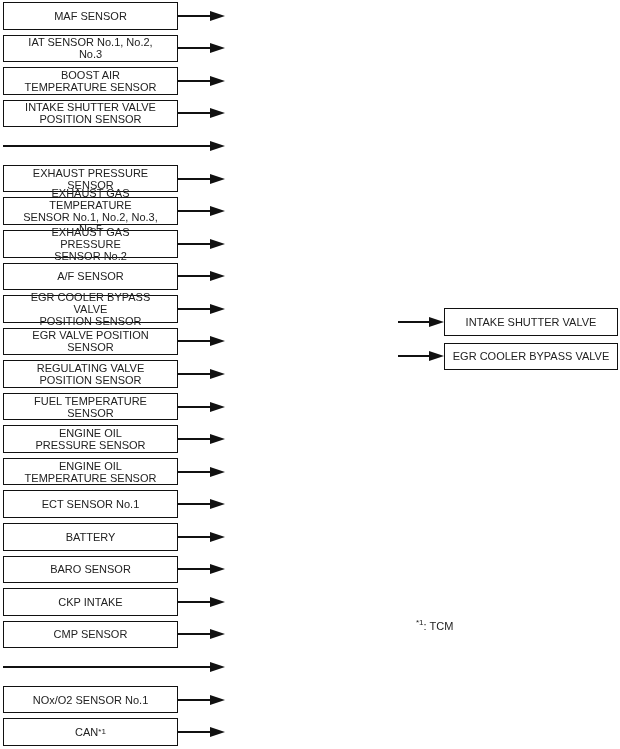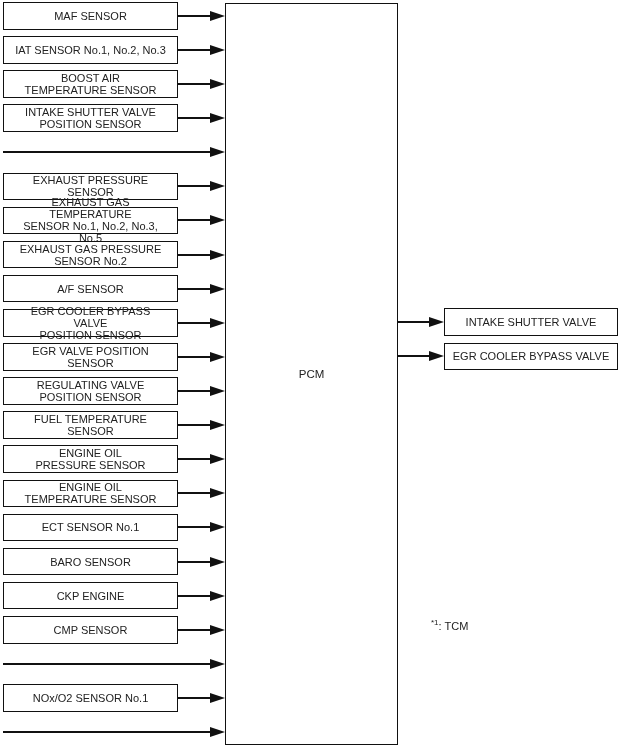--- a/index.html
+++ b/index.html
@@ -10,21 +10,21 @@
   
   .inputs {
     position:absolute; left:3px; top:2px; width:222px; height:744px;
     display:flex; flex-direction:column; justify-content:space-between;
   }
   .in-row { height:27.6px; display:flex; }
   .in-box {
     box-sizing:border-box; width:175px; border:1.5px solid #111111;
     display:flex; align-items:center; justify-content:center;
     text-align:center; font-size:11px; line-height:12px; background:#ffffff;
-    padding:0 10px;
+    padding:0 16px;
   }
   .lbl { white-space:pre-line; }
   .in-box sup, .out-box sup { font-size:8px; line-height:0; vertical-align:super; }
   
   .arrow { flex:1; display:flex; align-items:center; min-width:0; }
   .arrow .shaft { flex:1; height:2px; background:#111111; }
   .arrow .head {
     width:0; height:0; flex:none;
     border-left:15px solid #111111;
     border-top:5.5px solid transparent;
@@ -43,21 +43,21 @@
   }
   .out-row { height:27.5px; display:flex; }
   .out-row .arrow { width:46px; flex:none; }
   .out-box {
     box-sizing:border-box; flex:1; border:1.5px solid #111111;
     display:flex; align-items:center; justify-content:center;
     text-align:center; font-size:11px; line-height:12px; background:#ffffff;
     padding:0 1px;
   }
   
-  .footnote { position:absolute; left:431px; top:618px; font-size:11px; color:#222222; }
+  .footnote { position:absolute; left:416px; top:618px; font-size:11px; color:#222222; }
   .footnote sup { font-size:8px; }
 </style>
 </head>
 <body>
 
 <div class="canvas">
 
   <div class="inputs">
 
     <div class="in-row">
@@ -218,34 +218,43 @@
     <div class="in-row">
       <div class="in-box">
           <span class="lbl">ECT SENSOR No.1</span>
         </div>
       <div class="arrow">
           <span class="shaft"></span>
           <span class="head"></span>
         </div>
     </div>
 
+    <div class="in-row">
+      <div class="in-box">
+          <span class="lbl">BATTERY</span>
+        </div>
+      <div class="arrow">
+          <span class="shaft"></span>
+          <span class="head"></span>
+        </div>
+    </div>
 
     <div class="in-row">
       <div class="in-box">
           <span class="lbl">BARO SENSOR</span>
         </div>
       <div class="arrow">
           <span class="shaft"></span>
           <span class="head"></span>
         </div>
     </div>
 
     <div class="in-row">
       <div class="in-box">
-          <span class="lbl">CKP ENGINE</span>
+          <span class="lbl">CKP INTAKE</span>
         </div>
       <div class="arrow">
           <span class="shaft"></span>
           <span class="head"></span>
         </div>
     </div>
 
     <div class="in-row">
       <div class="in-box">
           <span class="lbl">CMP SENSOR</span>
@@ -267,31 +276,32 @@
       <div class="in-box">
           <span class="lbl">NOx/O2 SENSOR No.1</span>
         </div>
       <div class="arrow">
           <span class="shaft"></span>
           <span class="head"></span>
         </div>
     </div>
 
     <div class="in-row">
+      <div class="in-box">
+          <span class="lbl">CAN</span>
+          <sup>*1</sup>
+        </div>
       <div class="arrow">
           <span class="shaft"></span>
           <span class="head"></span>
         </div>
     </div>
 
   </div>
 
-  <div class="pcm">
-    <span class="lbl">PCM</span>
-  </div>
 
   <div class="outputs">
 
     <div class="out-row">
       <div class="arrow">
           <span class="shaft"></span>
           <span class="head"></span>
         </div>
       <div class="out-box">
           <span class="lbl">INTAKE SHUTTER VALVE</span>

